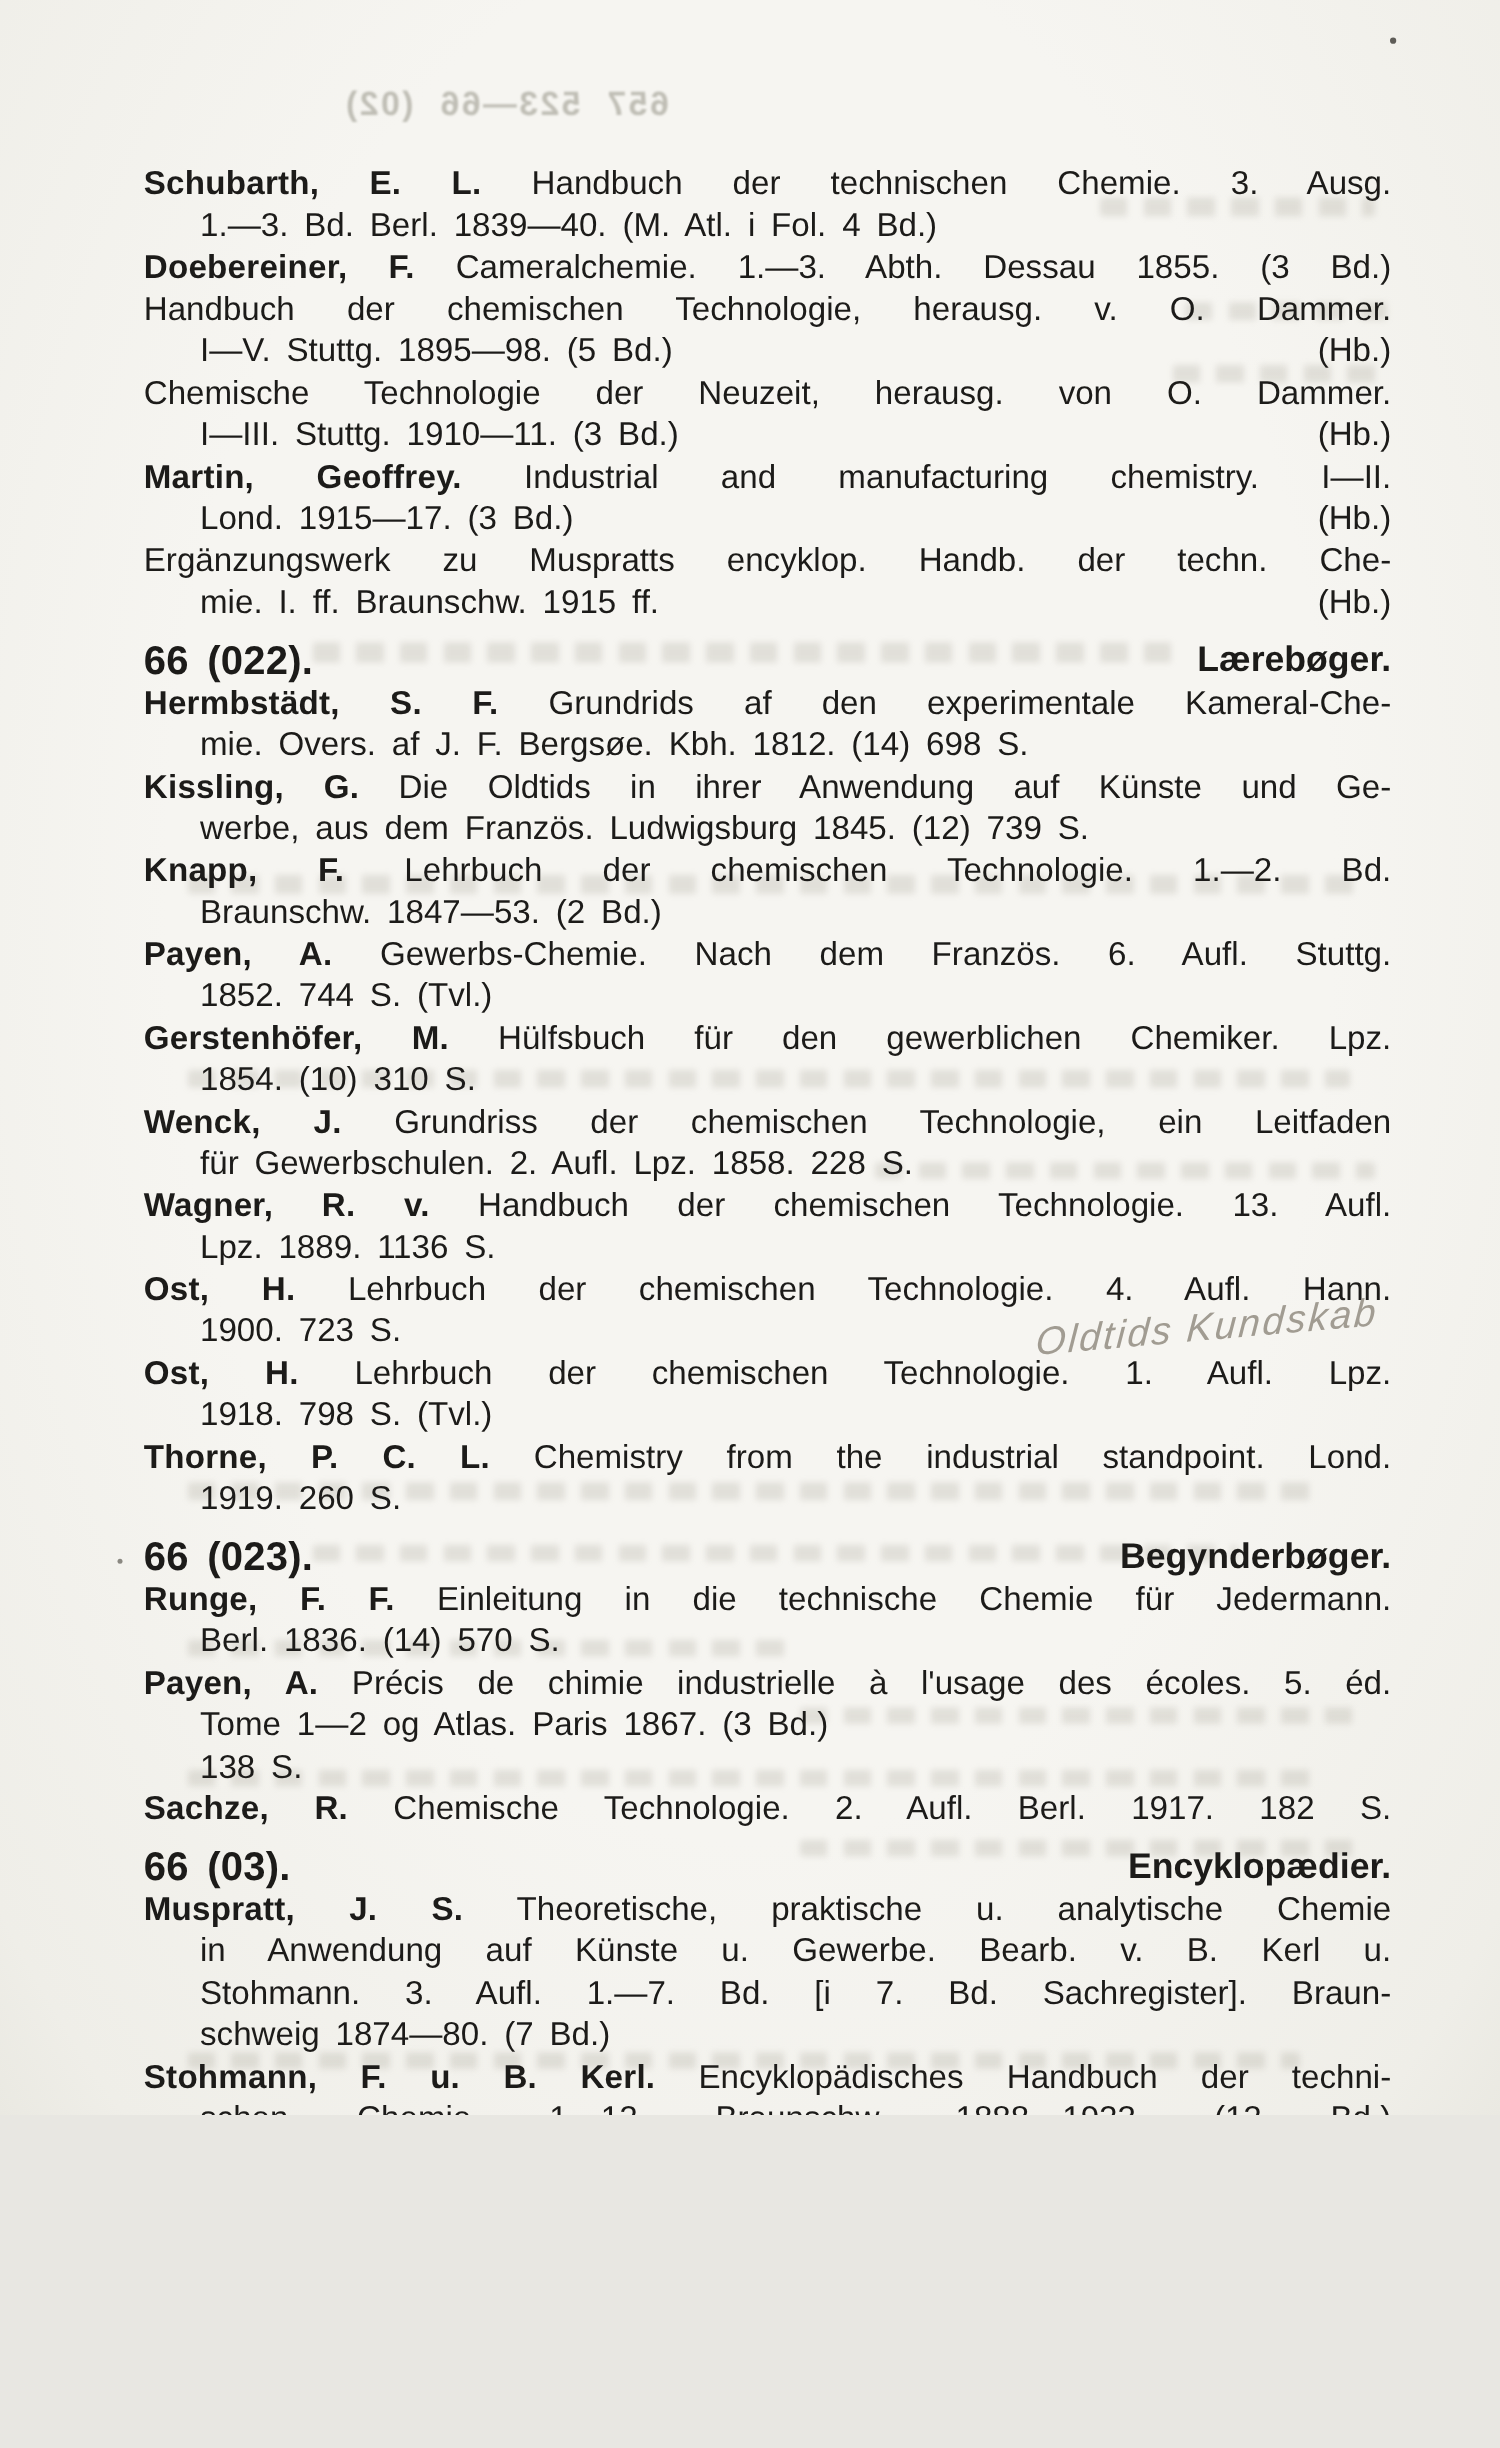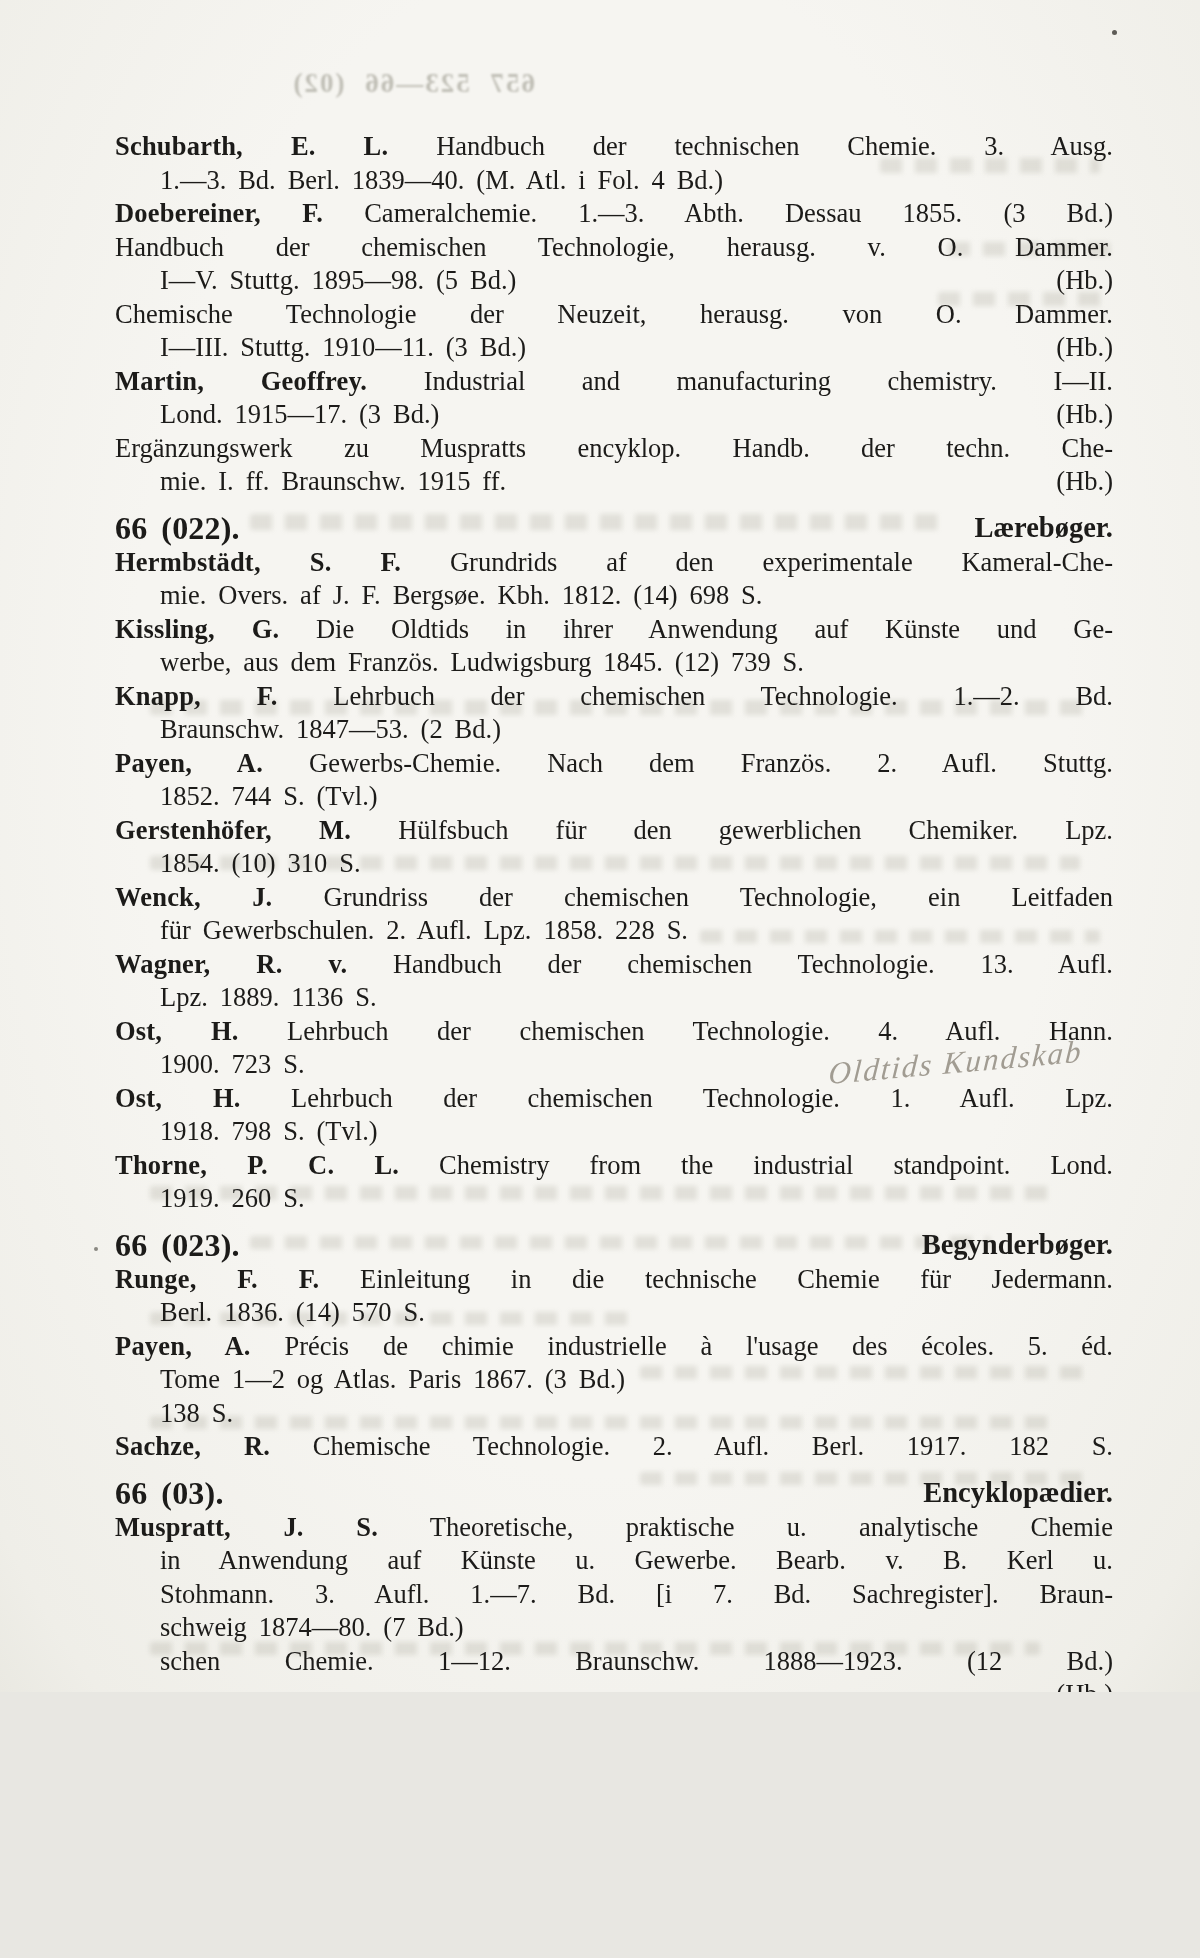--- a/index.html
+++ b/index.html
@@ -2,21 +2,21 @@
 <html><head>
 <meta charset="utf-8">
 <style>
   html,body{margin:0;padding:0;background:#e8e7e2;}
   .page{
     position:relative;
     width:1200px;height:1692px;
     margin:0 auto;
     background:radial-gradient(ellipse at 50% 42%, #f6f5f1 55%, #efeee8 92%, #eae9e2 100%);
     overflow:hidden;
-    font-family:Liberation Serif, serif;
+    font-family:Liberation Sans, sans-serif;
     color:#1c1b19;
   }
   .text-block{
     position:absolute;left:115px;top:130px;width:998px;
   }
   .line{
     position:relative;
     height:33.5px;line-height:33.5px;
     font-size:26.5px;
     word-spacing:0.20em;
@@ -114,21 +114,21 @@
       <div class="line indent"><span class="txt">Lond. 1915—17. (3 Bd.)</span><span class="right">(Hb.)</span></div>
       <div class="line justify"><span class="txt">Ergänzungswerk zu Muspratts encyklop. Handb. der techn. Che-</span></div>
       <div class="line indent"><span class="txt">mie. I. ff. Braunschw. 1915 ff.</span><span class="right">(Hb.)</span></div>
       <div class="line header"><span class="bold">66 (022).</span><span class="right">Lærebøger.</span></div>
       <div class="line justify"><span class="bold">Hermbstädt, S. F.</span><span class="txt"> Grundrids af den experimentale Kameral-Che-</span></div>
       <div class="line indent"><span class="txt">mie. Overs. af J. F. Bergsøe. Kbh. 1812. (14) 698 S.</span></div>
       <div class="line justify"><span class="bold">Kissling, G.</span><span class="txt"> Die Oldtids in ihrer Anwendung auf Künste und Ge-</span></div>
       <div class="line indent"><span class="txt">werbe, aus dem Französ. Ludwigsburg 1845. (12) 739 S.</span></div>
       <div class="line justify"><span class="bold">Knapp, F.</span><span class="txt"> Lehrbuch der chemischen Technologie. 1.—2. Bd.</span></div>
       <div class="line indent"><span class="txt">Braunschw. 1847—53. (2 Bd.)</span></div>
-      <div class="line justify"><span class="bold">Payen, A.</span><span class="txt"> Gewerbs-Chemie. Nach dem Französ. 2. Aufl. Stuttg.</span></div>
+      <div class="line justify"><span class="bold">Payen, A.</span><span class="txt"> Gewerbs-Chemie. Nach dem Französ. 6. Aufl. Stuttg.</span></div>
       <div class="line indent"><span class="txt">1852. 744 S. (Tvl.)</span></div>
       <div class="line justify"><span class="bold">Gerstenhöfer, M.</span><span class="txt"> Hülfsbuch für den gewerblichen Chemiker. Lpz.</span></div>
       <div class="line indent"><span class="txt">1854. (10) 310 S.</span></div>
       <div class="line justify"><span class="bold">Wenck, J.</span><span class="txt"> Grundriss der chemischen Technologie, ein Leitfaden</span></div>
       <div class="line indent"><span class="txt">für Gewerbschulen. 2. Aufl. Lpz. 1858. 228 S.</span></div>
       <div class="line justify"><span class="bold">Wagner, R. v.</span><span class="txt"> Handbuch der chemischen Technologie. 13. Aufl.</span></div>
       <div class="line indent"><span class="txt">Lpz. 1889. 1136 S.</span></div>
       <div class="line justify"><span class="bold">Ost, H.</span><span class="txt"> Lehrbuch der chemischen Technologie. 4. Aufl. Hann.</span></div>
       <div class="line indent"><span class="txt">1900. 723 S.</span></div>
       <div class="line justify"><span class="bold">Ost, H.</span><span class="txt"> Lehrbuch der chemischen Technologie. 1. Aufl. Lpz.</span></div>
@@ -140,20 +140,21 @@
       <div class="line indent"><span class="txt">Berl. 1836. (14) 570 S.</span></div>
       <div class="line justify"><span class="bold">Payen, A.</span><span class="txt"> Précis de chimie industrielle à l'usage des écoles. 5. éd.</span></div>
       <div class="line indent"><span class="txt">Tome 1—2 og Atlas. Paris 1867. (3 Bd.)</span></div>
       <div class="line indent"><span class="txt">138 S.</span></div>
       <div class="line justify"><span class="bold">Sachze, R.</span><span class="txt"> Chemische Technologie. 2. Aufl. Berl. 1917. 182 S.</span></div>
       <div class="line header"><span class="bold">66 (03).</span><span class="right">Encyklopædier.</span></div>
       <div class="line justify"><span class="bold">Muspratt, J. S.</span><span class="txt"> Theoretische, praktische u. analytische Chemie</span></div>
       <div class="line indent justify"><span class="txt">in Anwendung auf Künste u. Gewerbe. Bearb. v. B. Kerl u.</span></div>
       <div class="line indent justify"><span class="txt">Stohmann. 3. Aufl. 1.—7. Bd. [i 7. Bd. Sachregister]. Braun-</span></div>
       <div class="line indent"><span class="txt">schweig 1874—80. (7 Bd.)</span></div>
+      <div class="line justify"><span class="bold">Stohmann, F. u. B. Kerl.</span><span class="txt"> Encyklopädisches Handbuch der techni-</span></div>
       <div class="line indent justify"><span class="txt">schen Chemie. 1—12. Braunschw. 1888—1923. (12 Bd.)</span></div>
       <div class="line indent">
         <span class="right">(Hb.)</span>
       </div>
     </div>
 
   <div class="annotation">Oldtids Kundskab</div>
 
   <div class="page-number">340</div>
 </div>

